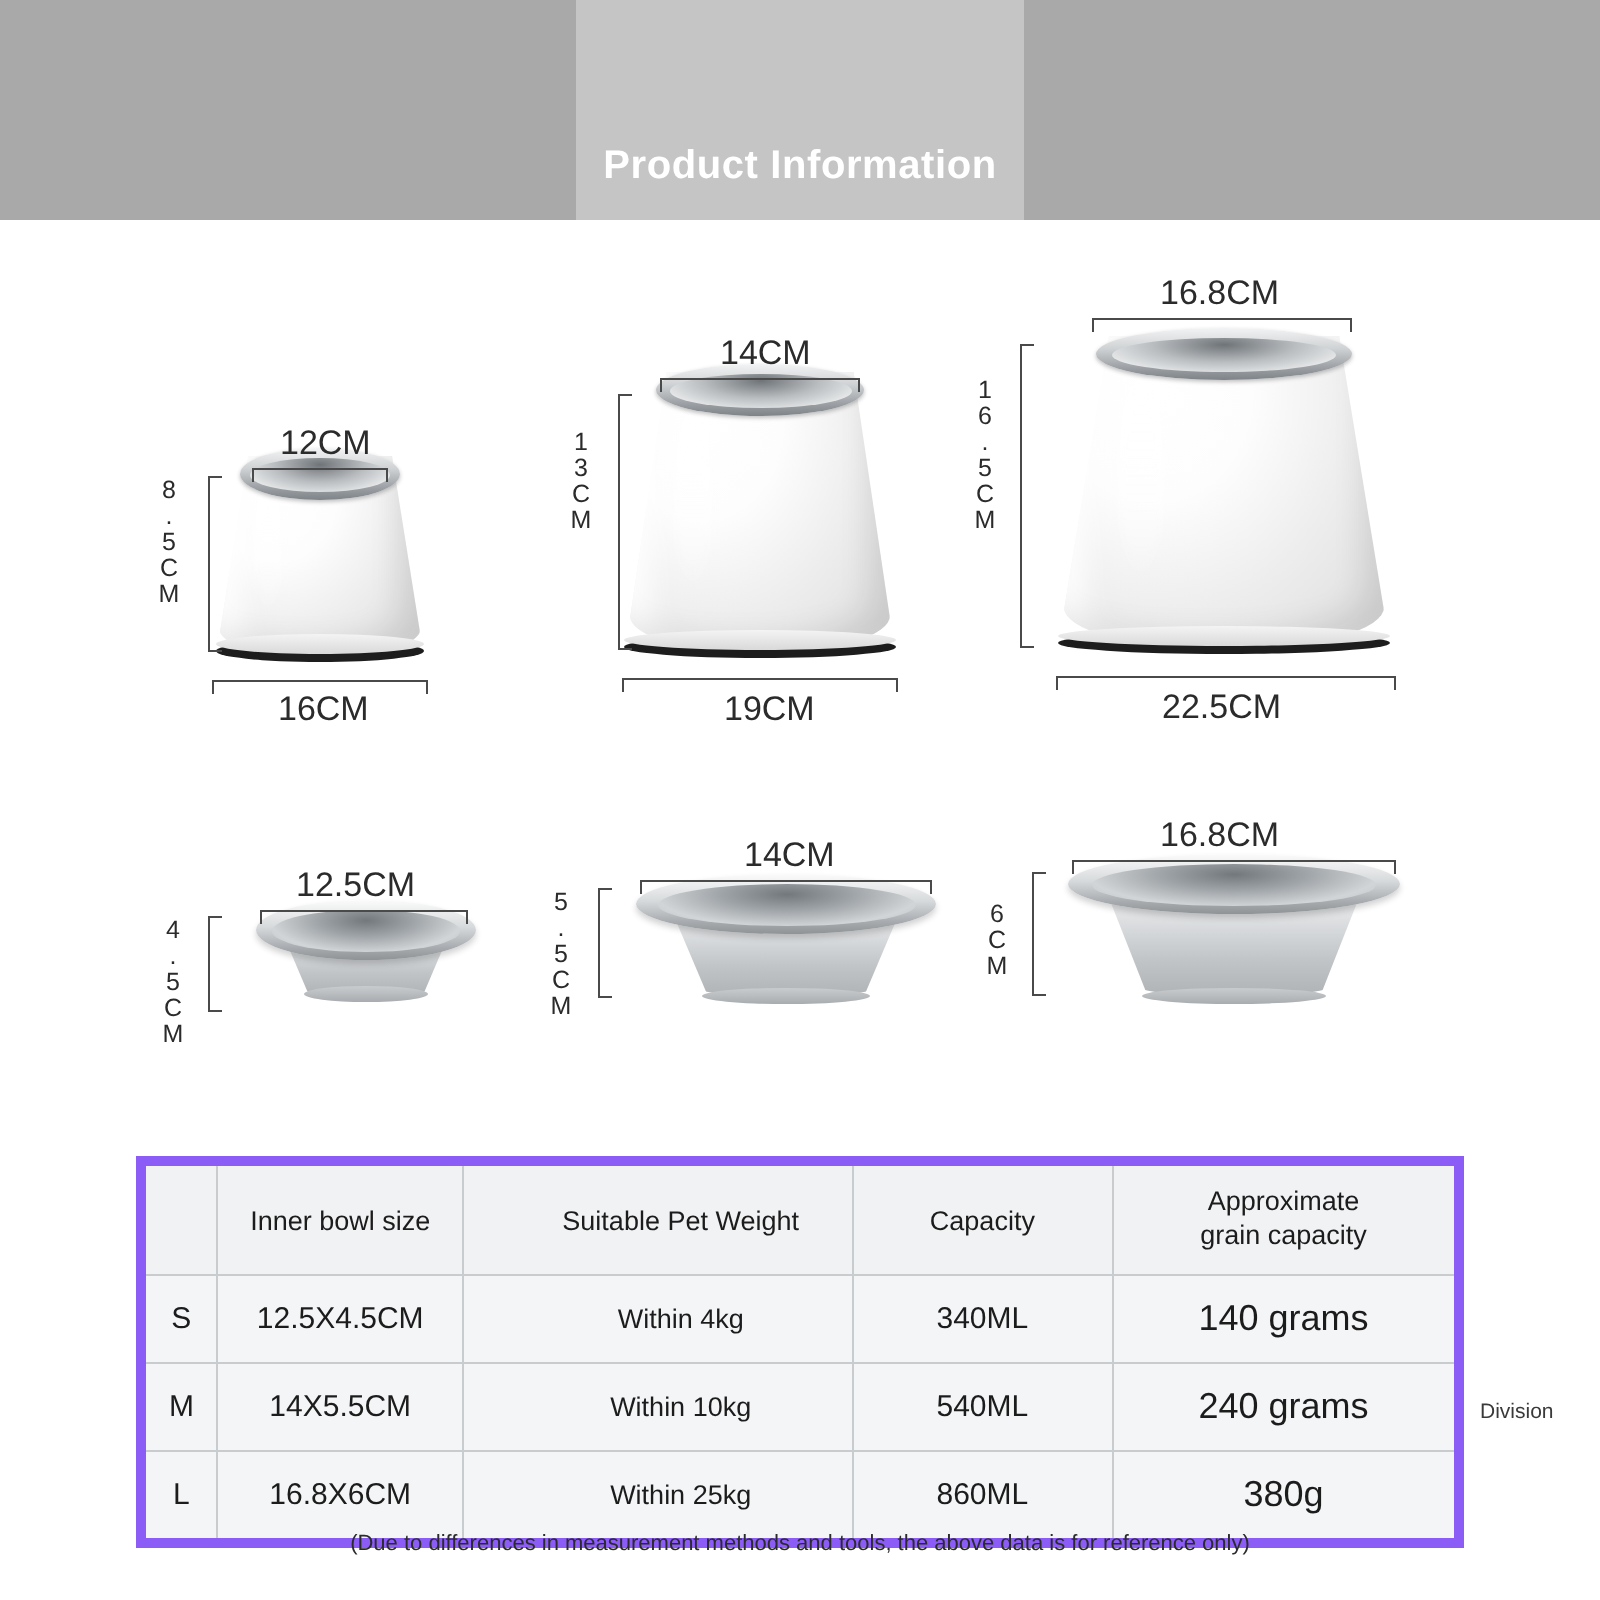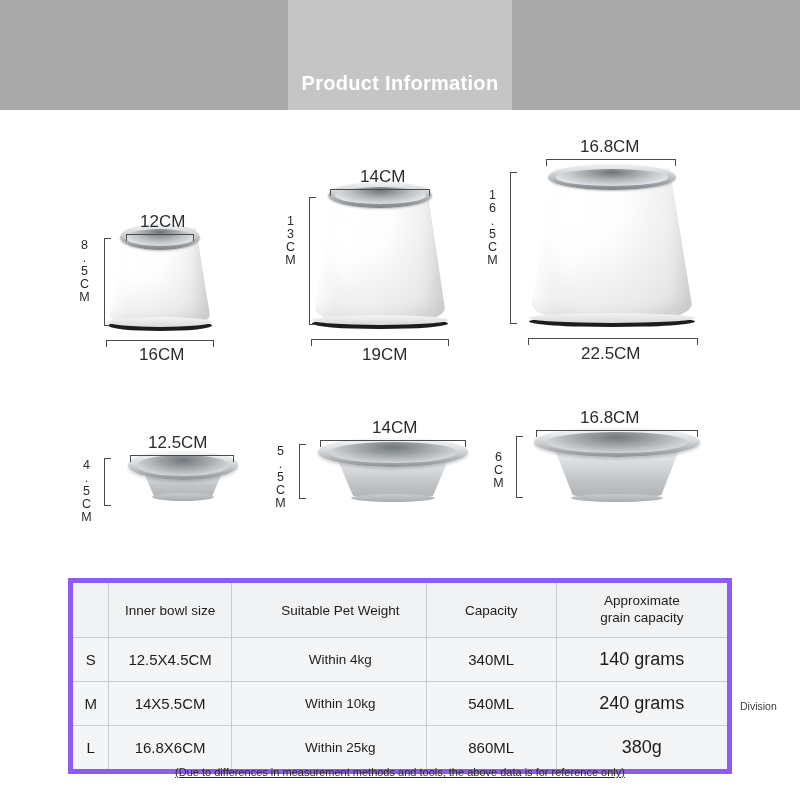--- a/index.html
+++ b/index.html
@@ -238,21 +238,20 @@
   .col-grain   { width: 180px; font-size: 18px; }
 
   .footnote {
     position: absolute;
     left: 0;
     top: 766px;
     width: 800px;
     text-align: center;
     font-size: 11px;
     color: #2b2b2b;
-    text-decoration: underline;
   }
 
   
   .wm-cn {
     position: absolute;
     left: 336px;
     top: 698px;
     font-size: 14.5px;
     color: rgba(60,60,60,0.45);
     white-space: nowrap;

